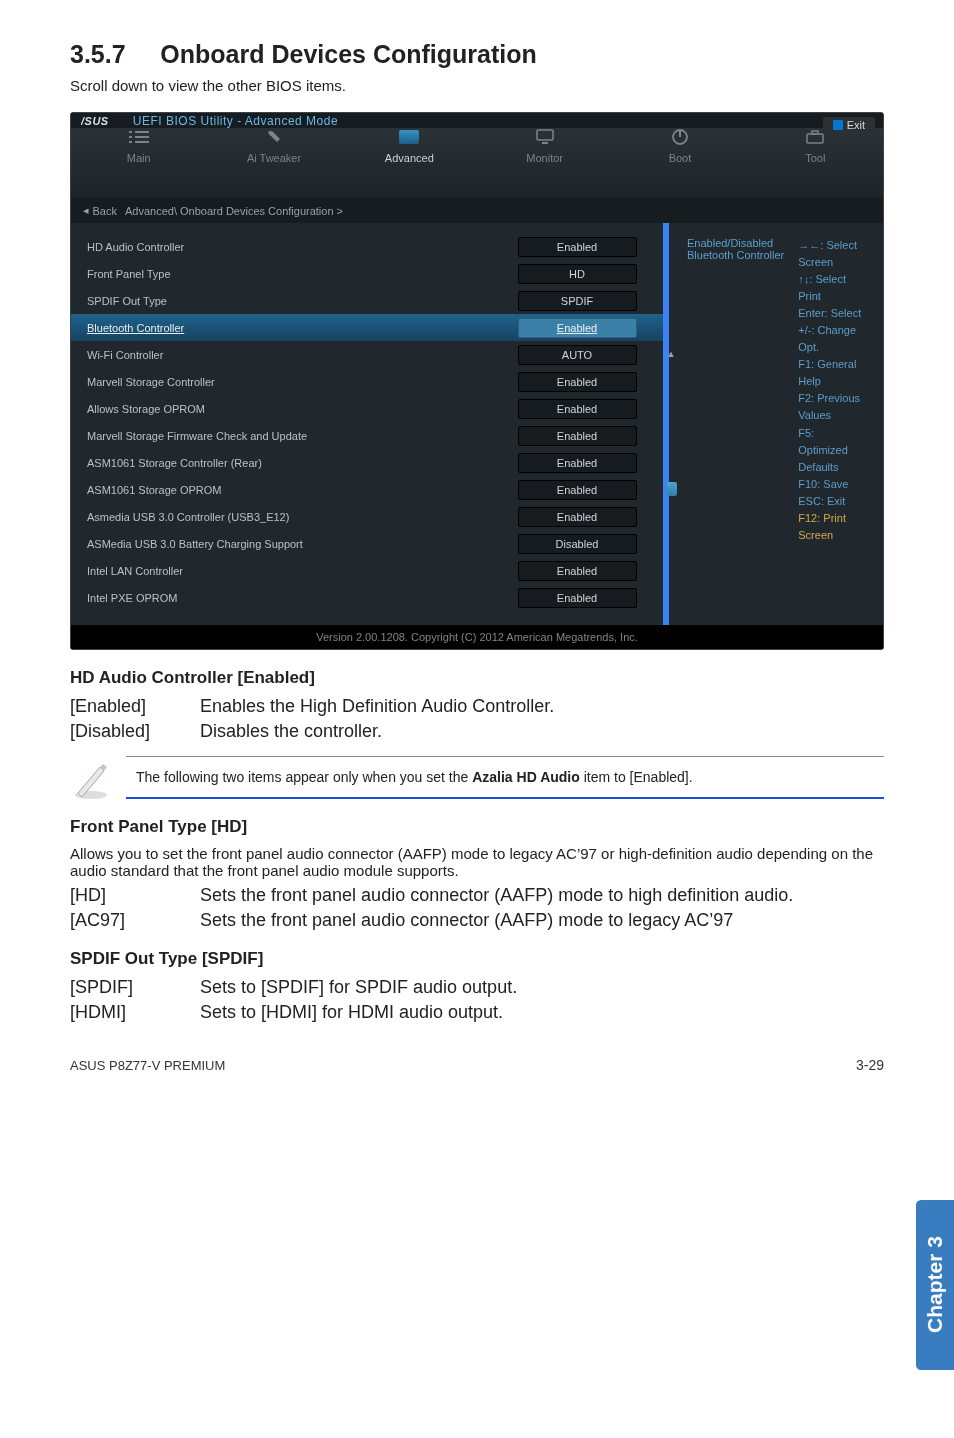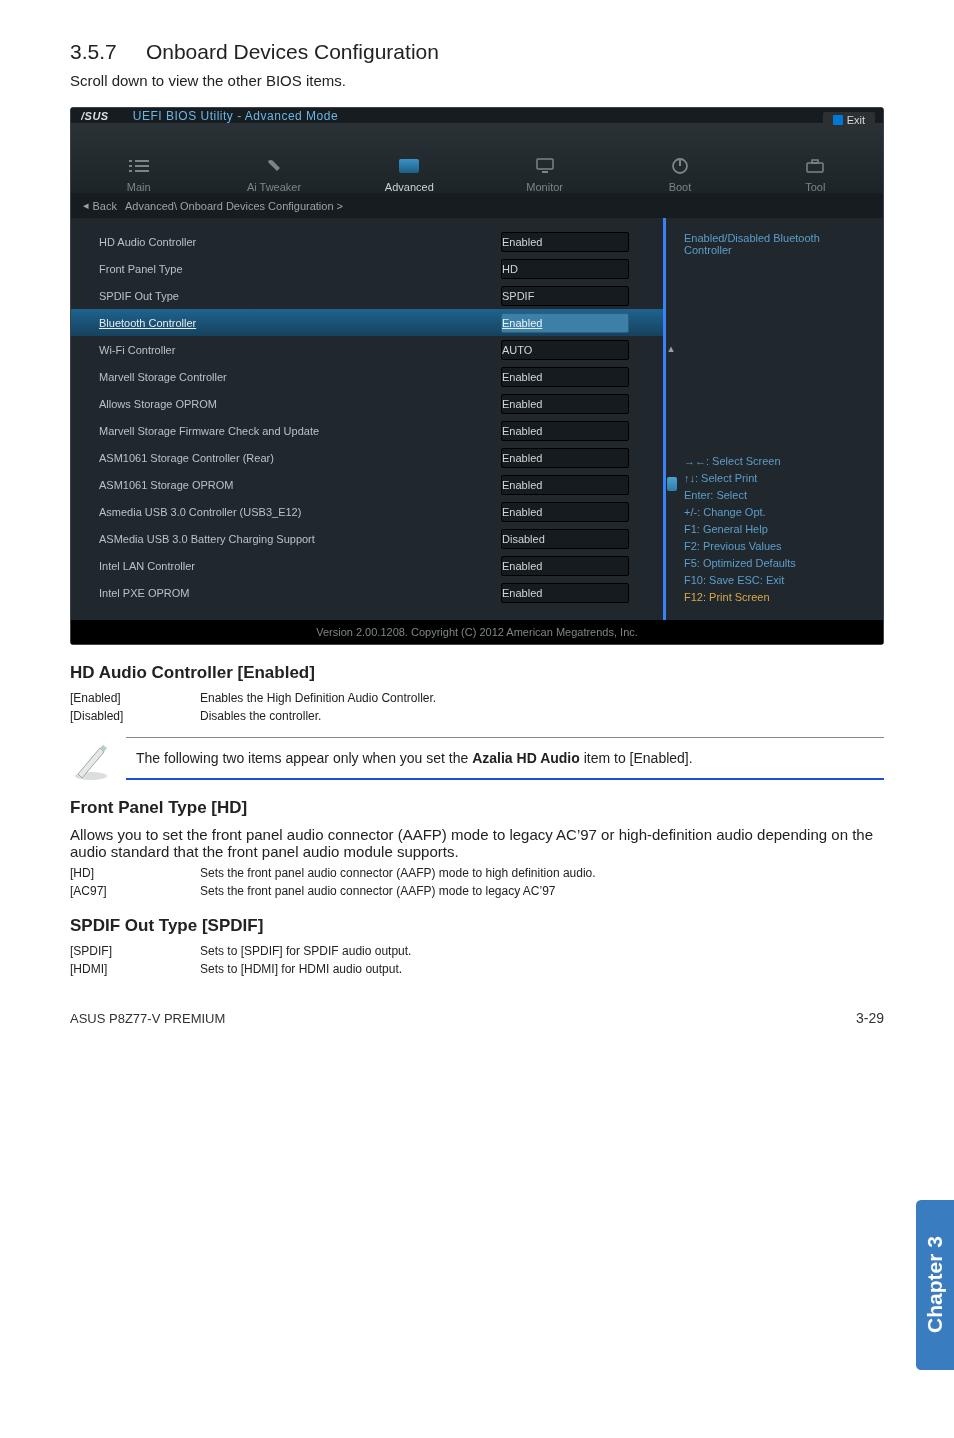--- a/index.html
+++ b/index.html
@@ -1,49 +1,49 @@
 <!DOCTYPE html>
 <html><head>
 <meta charset="utf-8">
 <style>
   * { box-sizing: border-box; margin: 0; padding: 0; }
   html, body { width: 954px; background: #fff; font-family: Arial, Helvetica, sans-serif; color: #222; }
   .page { padding: 40px 70px 30px 70px; }
-  .sec-title { font-size: 21px; font-weight: 400; margin-bottom: 8px; }
+  .sec-title { font-size: 25px; font-weight: 700; margin-bottom: 8px; }
   .sec-sub { font-size: 15px; margin-bottom: 18px; }
   .bios-window { background: #20282d; border: 1px solid #3a444a; border-radius: 3px; }
   .bios-top { display: flex; align-items: center; height: 15px; background: #161c20; position: relative; }
   .bios-logo-bar { display: flex; align-items: center; padding-left: 10px; color: #6cb6e4; font-size: 12px; letter-spacing: 0.5px; }
   .bios-logo-text { color: #6cb6e4; font-weight: 400; }
   .exit-btn { position: absolute; right: 8px; top: 4px; background: #2c3033; color: #d7dadb; font-size: 11px; padding: 2px 10px; border-radius: 2px; display: flex; align-items: center; gap: 4px; }
   .exit-dot { width: 10px; height: 10px; background: #0078d4; display: inline-block; border-radius: 1px; }
-  .tab-row { display: flex; align-items: flex-end; height: 70px; background: linear-gradient(#2a3237,#1d2428); }
+  .tab-row { display: flex; align-items: flex-start; height: 70px; background: linear-gradient(#2a3237,#1d2428); }
   .tab { flex: 1; display: flex; flex-direction: column; align-items: center; justify-content: center; gap: 6px; color: #7c8487; font-size: 11px; }
   .tab-icon { width: 22px; height: 18px; display: flex; align-items: center; justify-content: center; color: #7c8487; }
   .tab-sel { color: #c9d2d6; }
   .tab-adv .tab-icon::after { content: ""; width: 20px; height: 14px; background: linear-gradient(#3a92c5,#1c5f87); border-radius: 2px; display:block; position:relative; }
   .breadcrumb { display: flex; align-items: center; gap: 8px; background: #161c20; padding: 6px 12px; color: #9aa3a7; font-size: 11px; }
   .bc-back { display:flex; align-items:center; gap:4px; }
   .bios-body { display: flex; }
   .bios-left { flex: 1; padding: 10px 0 14px 0; }
-  .bios-right { width: 220px; padding: 14px 18px; border-left: 3px solid #3b82f6; font-size: 11px; color: #5d9dcb; display:flex; flex-direction:column; justify-content:space-between; }
+  .bios-right { width: 220px; padding: 14px 18px; border-left: 6px solid #3b82f6; font-size: 11px; color: #5d9dcb; display:flex; justify-content:space-between; }
   .help-nav { color: #5d9dcb; line-height: 1.55; }
   .help-nav .print { color: #d7a94a; }
-  .row { display: flex; align-items: center; height: 27px; padding: 0 28px; font-size: 11px; color: #b7c2c6; position:relative; }
+  .row { display: flex; align-items: center; height: 27px; padding: 0 16px; font-size: 11px; color: #b7c2c6; position:relative; }
   .row.sel { background: #1b4f72; background: linear-gradient(#1f638e,#16425e); color: #e6edf0; text-decoration: underline; }
   .row .cap { flex: 1; }
   .fieldwrap { width: 140px; display:flex; justify-content:center; }
-  .field { width: 128px; background: #151b1e; border: 1px solid #000; color: #cfd6d9; font-size: 11px; padding: 3px 0; border-radius: 2px; }
+  .field { width: 119px; text-align: center; background: #151b1e; border: 1px solid #000; color: #cfd6d9; font-size: 11px; padding: 3px 0; border-radius: 2px; }
   .row.sel .field { background: #3c7fa7; border-color: #2a5f80; color: #eef5f8; }
   .scroll-arrow { position:absolute; right:-14px; width:12px; height:12px; color:#97a0a3; font-size:11px; display:flex; align-items:center; justify-content:center; }
   .scroll-thumb { position:absolute; right:-14px; width:10px; height:14px; background: linear-gradient(#4aa3d3,#307ea8); border-radius:2px; }
   .version-bar { background:#000000; color:#7e8588; font-size:11px; text-align:center; padding:6px 0; }
 
   .h3 { font-size: 17px; font-weight: 700; margin: 18px 0 8px 0; }
-  .opt-row { display:flex; font-size:12px; margin:4px 0; }
+  .opt-row { display:flex; font-size:18px; margin:4px 0; }
   .opt-row .k { width:130px; }
   .note-box { border-top:1px solid #888; border-bottom:2px solid #1d4ed8; margin:14px 0 16px 56px; padding:12px 0 12px 10px; font-size:14px; position:relative; }
   .note-icon { position:absolute; left:-56px; top:2px; width:42px; height:42px; }
   
   .chapter-tab { position: fixed; right: 0; top: 1200px; width: 38px; height: 170px; background: #3a7cc0; color: #fff; display:flex; align-items:center; justify-content:center; writing-mode: vertical-rl; transform: rotate(180deg); font-size: 21px; font-weight:700; border-radius: 0 5px 5px 0; }
   .footer { display:flex; justify-content:space-between; align-items:flex-end; padding: 0 70px 30px 70px; font-size:13px; color:#333; }
   .footer .pn { font-size:14px; }
 </style>
 </head>
 <body>

